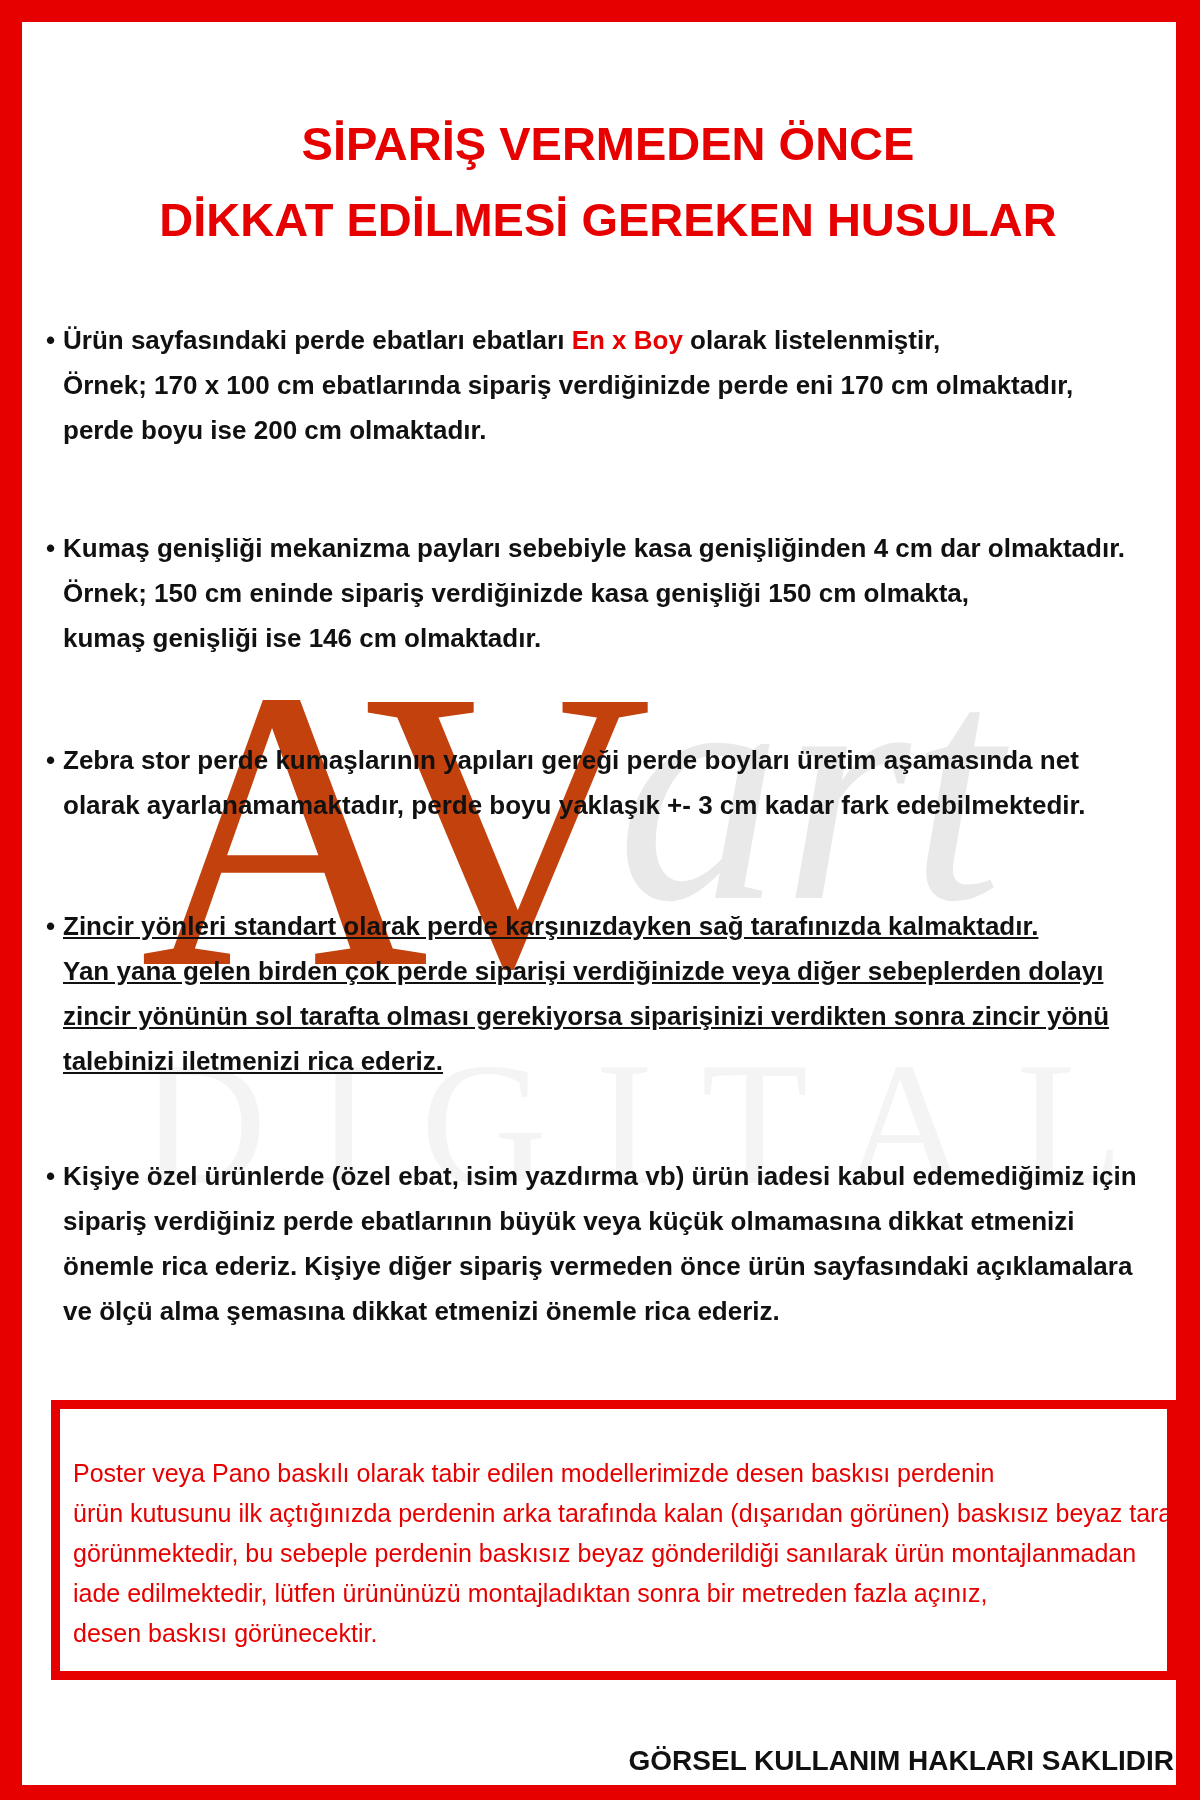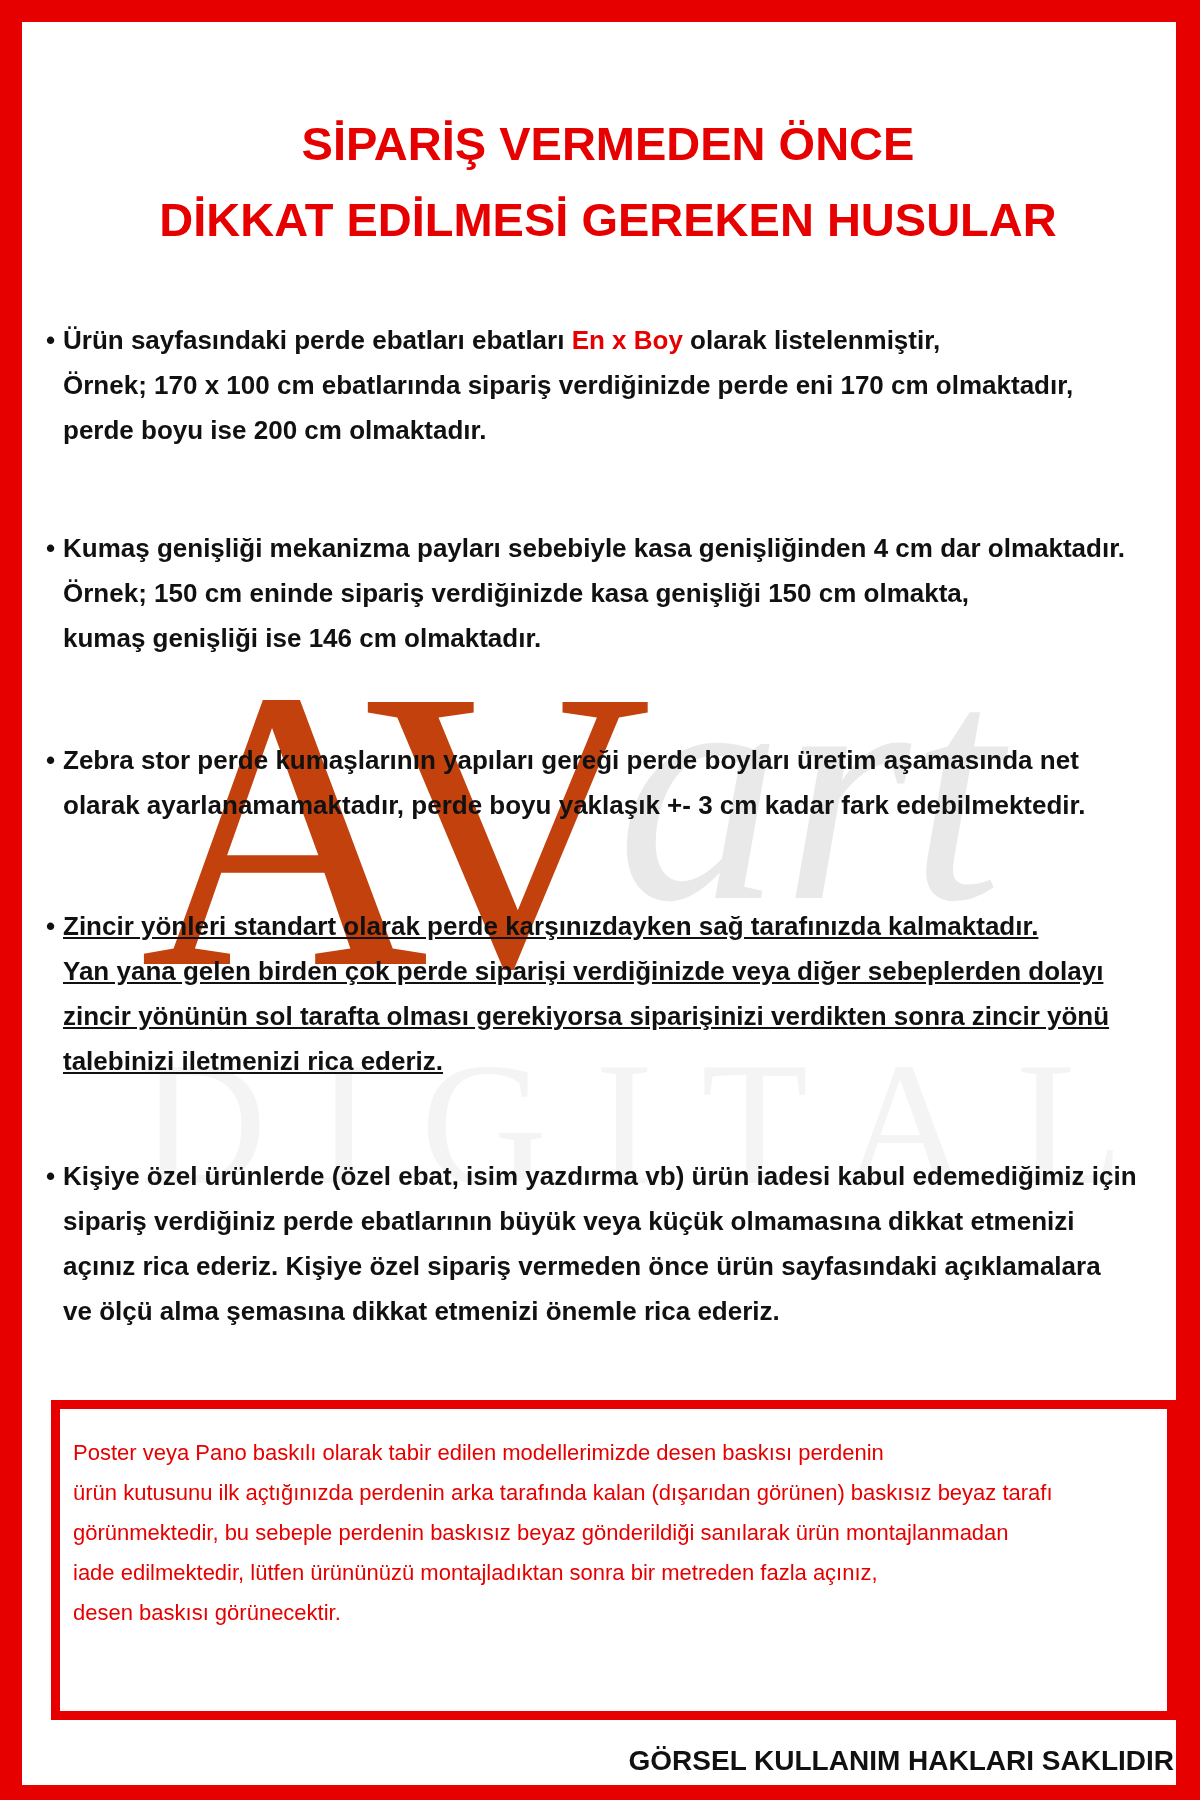--- a/index.html
+++ b/index.html
@@ -98,26 +98,26 @@
   .marker {
     display: inline-block;
     width: 17px;
   }
   .hl { color: #e60000; }
   .notice {
     position: absolute;
     left: 11px;
     top: 1378px;
     width: 1125px;
-    height: 320px;
+    height: 280px;
     box-sizing: border-box;
     border: 9px solid #e60000;
-    padding: 24px 6px 0 13px;
+    padding: 44px 6px 0 13px;
     color: #e60000;
-    font-size: 22px;
+    font-size: 25px;
     font-weight: normal;
     line-height: 40px;
     overflow: hidden;
     background: transparent;
   }
   .notice-line { white-space: nowrap; }
   .footer {
     position: absolute;
     right: 2px;
     bottom: 8px;
@@ -165,21 +165,21 @@
     <div class="bullet b4">
       <div class="bullet-line first"><span class="marker">•</span><span>Zincir yönleri standart olarak perde karşınızdayken sağ tarafınızda kalmaktadır.</span></div>
       <div class="bullet-line">Yan yana gelen birden çok perde siparişi verdiğinizde veya diğer sebeplerden dolayı</div>
       <div class="bullet-line">zincir yönünün sol tarafta olması gerekiyorsa siparişinizi verdikten sonra  zincir yönü</div>
       <div class="bullet-line">talebinizi iletmenizi rica ederiz.</div>
     </div>
 
     <div class="bullet b5">
       <div class="bullet-line first"><span class="marker">•</span><span>Kişiye özel ürünlerde (özel ebat, isim yazdırma vb) ürün iadesi kabul edemediğimiz için</span></div>
       <div class="bullet-line">sipariş verdiğiniz perde ebatlarının büyük veya küçük olmamasına dikkat etmenizi</div>
-      <div class="bullet-line">açınız rica ederiz.  Kişiye özel sipariş vermeden önce ürün sayfasındaki açıklamalara</div>
+      <div class="bullet-line">önemle rica ederiz.  Kişiye diğer sipariş vermeden önce ürün sayfasındaki açıklamalara</div>
       <div class="bullet-line">ve ölçü alma şemasına dikkat etmenizi önemle rica ederiz.</div>
     </div>
 
     <div class="notice">
       <div class="notice-line">Poster veya Pano baskılı olarak tabir edilen modellerimizde desen baskısı perdenin</div>
       <div class="notice-line">ürün kutusunu ilk açtığınızda perdenin arka tarafında kalan (dışarıdan görünen) baskısız beyaz tarafı</div>
       <div class="notice-line">görünmektedir, bu sebeple perdenin baskısız beyaz gönderildiği sanılarak ürün montajlanmadan</div>
       <div class="notice-line">iade edilmektedir, lütfen ürününüzü montajladıktan sonra bir metreden fazla açınız,</div>
       <div class="notice-line">desen baskısı görünecektir.</div>
     </div>

